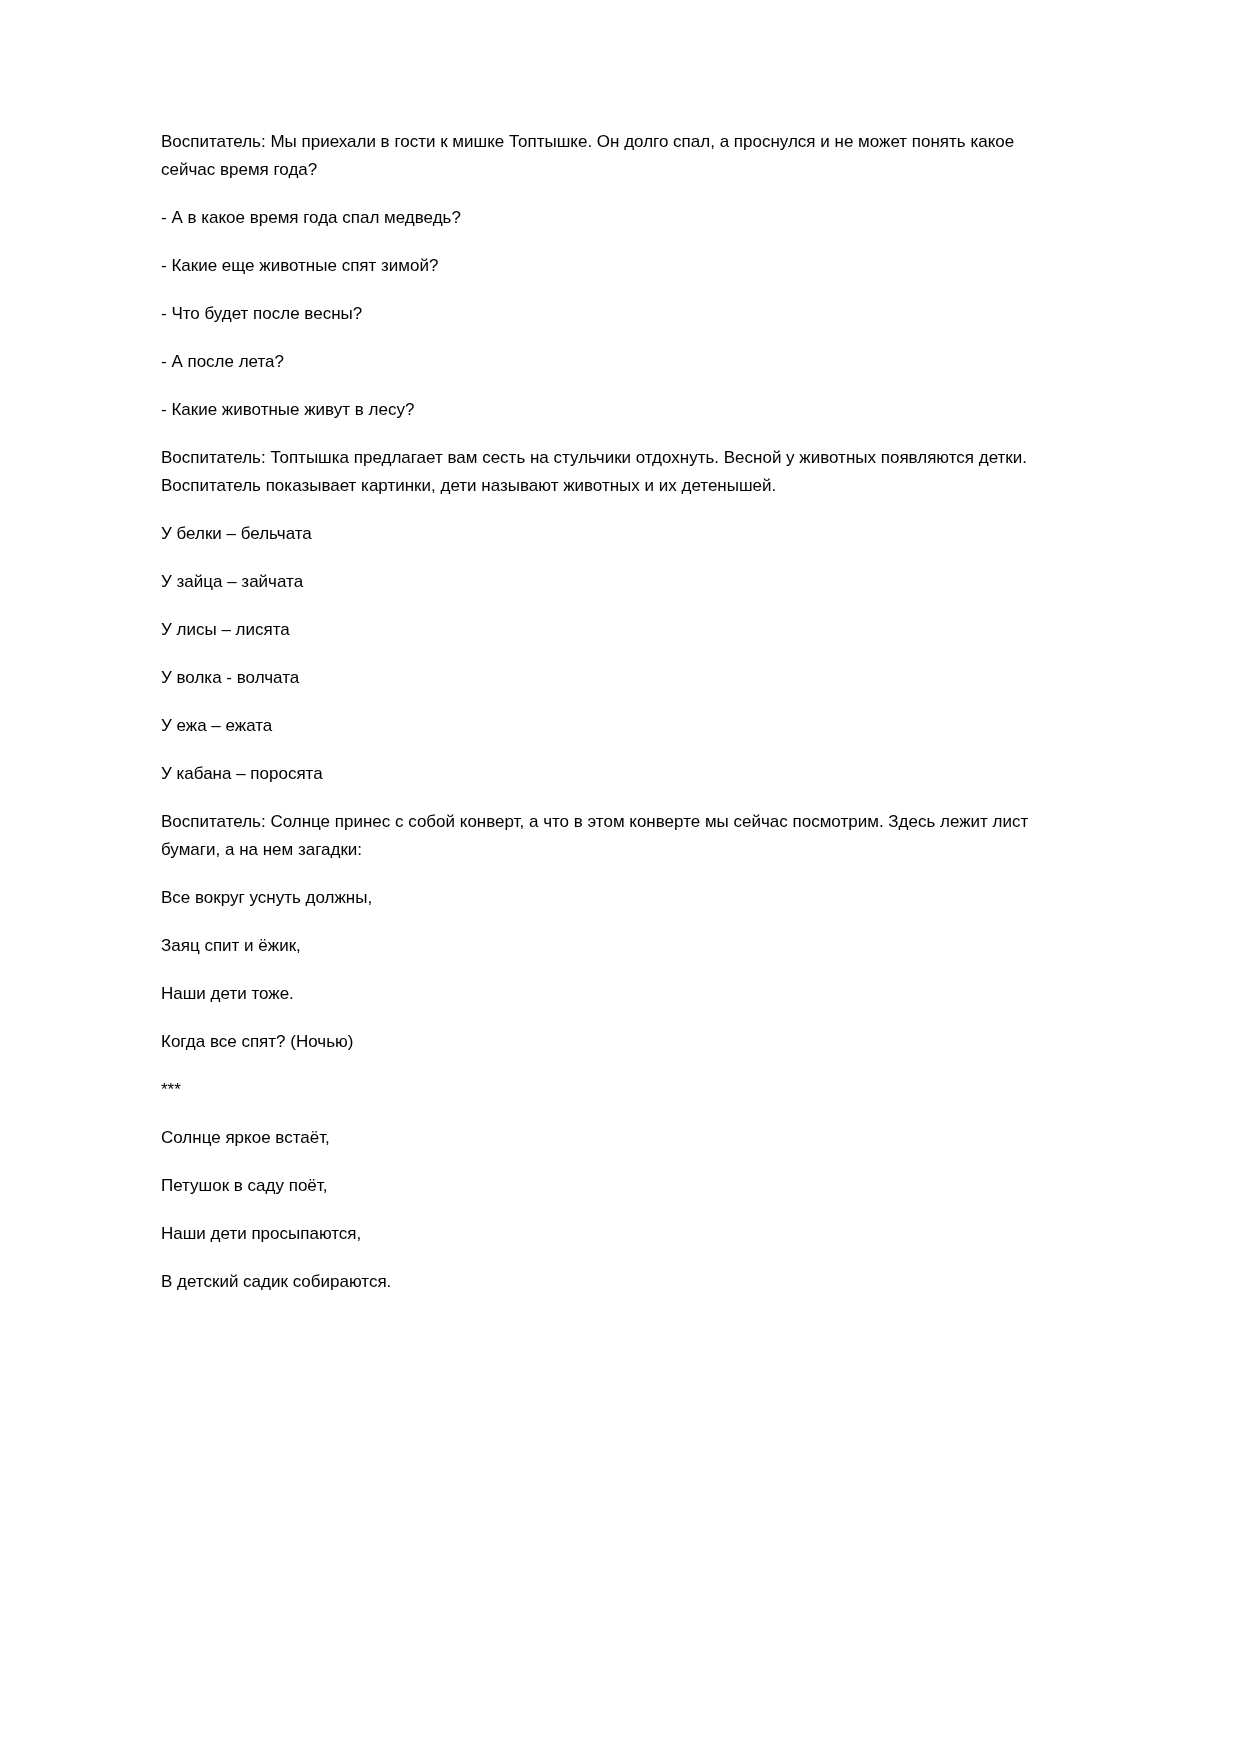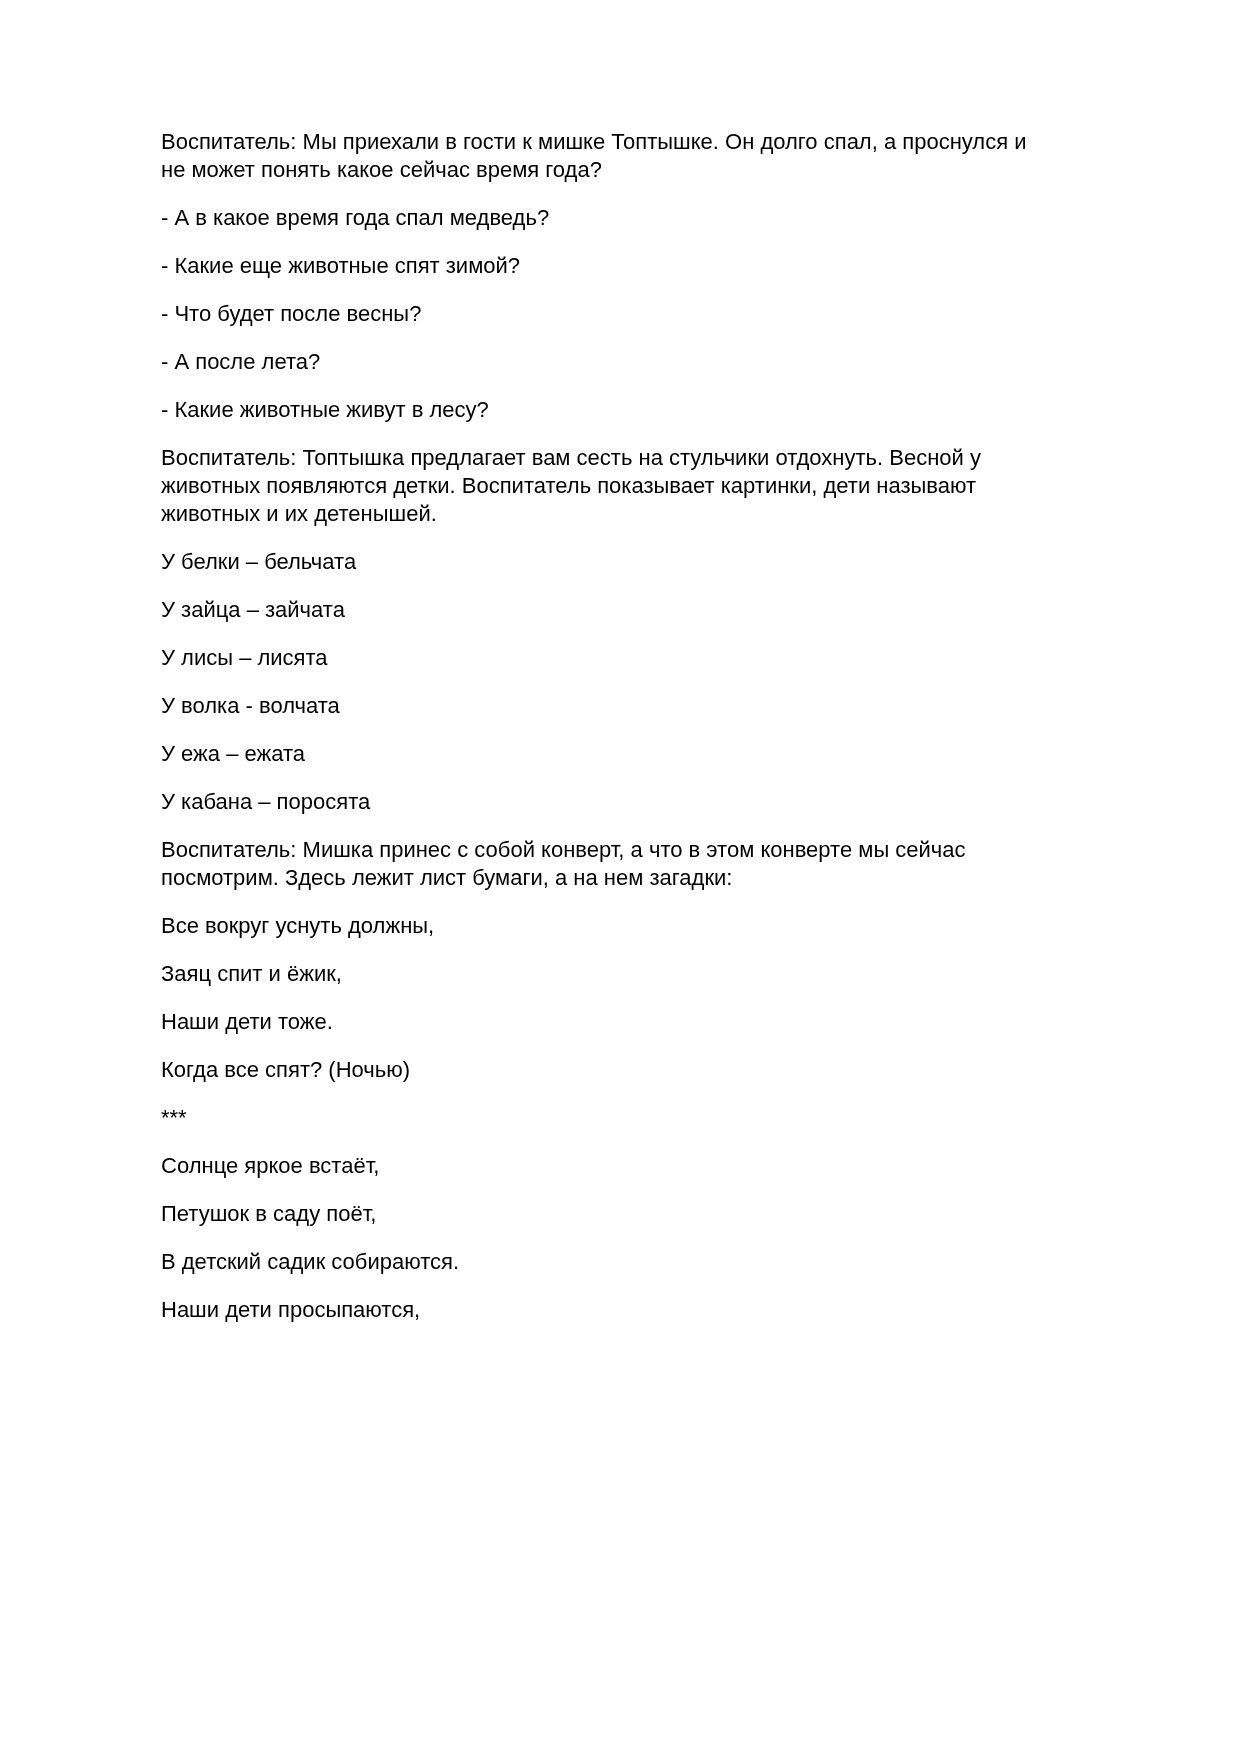--- a/index.html
+++ b/index.html
@@ -18,21 +18,21 @@
     box-sizing: border-box;
     width: 1240px;
     height: 1754px;
     background: #ffffff;
     padding: 128px 200px 0 161px;
   }
   .doc-body {
     width: 880px;
   }
   .para {
-    font-size: 22px;
+    font-size: 17px;
     line-height: 28px;
     margin: 0 0 20px 0;
     color: #000000;
     word-wrap: break-word;
   }
 </style>
 </head>
 <body style="color: rgb(0, 0, 0); background: rgb(255, 255, 255);">
 
 <div class="page">
@@ -43,24 +43,24 @@
       <p class="para">- Что будет после весны?</p>
       <p class="para">- А после лета?</p>
       <p class="para">- Какие животные живут в лесу?</p>
       <p class="para">Воспитатель: Топтышка предлагает вам сесть на стульчики отдохнуть. Весной у животных появляются детки. Воспитатель показывает картинки, дети называют животных и их детенышей.</p>
       <p class="para">У белки – бельчата</p>
       <p class="para">У зайца – зайчата</p>
       <p class="para">У лисы – лисята</p>
       <p class="para">У волка - волчата</p>
       <p class="para">У ежа – ежата</p>
       <p class="para">У кабана – поросята</p>
-      <p class="para">Воспитатель: Мишка принес с собой конверт, а что в этом конверте мы сейчас посмотрим. Здесь лежит лист бумаги, а на нем загадки:</p>
+      <p class="para">Воспитатель: Солнце принес с собой конверт, а что в этом конверте мы сейчас посмотрим. Здесь лежит лист бумаги, а на нем загадки:</p>
       <p class="para">Все вокруг уснуть должны,</p>
       <p class="para">Заяц спит и ёжик,</p>
       <p class="para">Наши дети тоже.</p>
       <p class="para">Когда все спят? (Ночью)</p>
       <p class="para">***</p>
       <p class="para">Солнце яркое встаёт,</p>
       <p class="para">Петушок в саду поёт,</p>
+      <p class="para">Наши дети просыпаются,</p>
       <p class="para">В детский садик собираются.</p>
-      <p class="para">Наши дети просыпаются,</p>
     </div>
 </div>
 
 </body></html>

